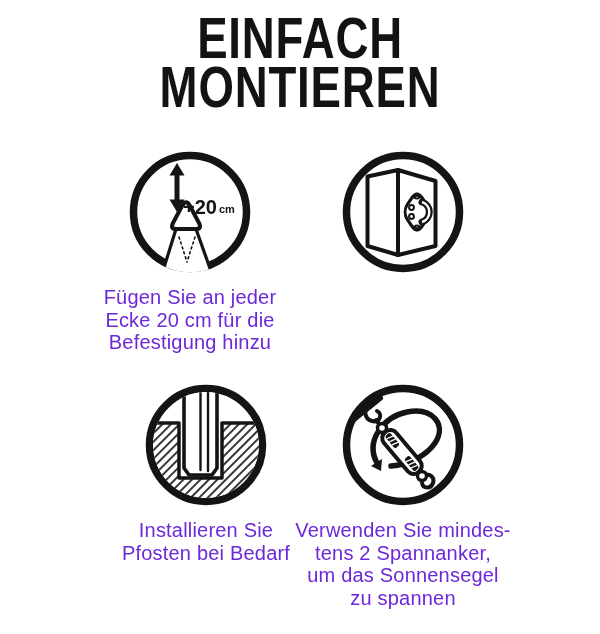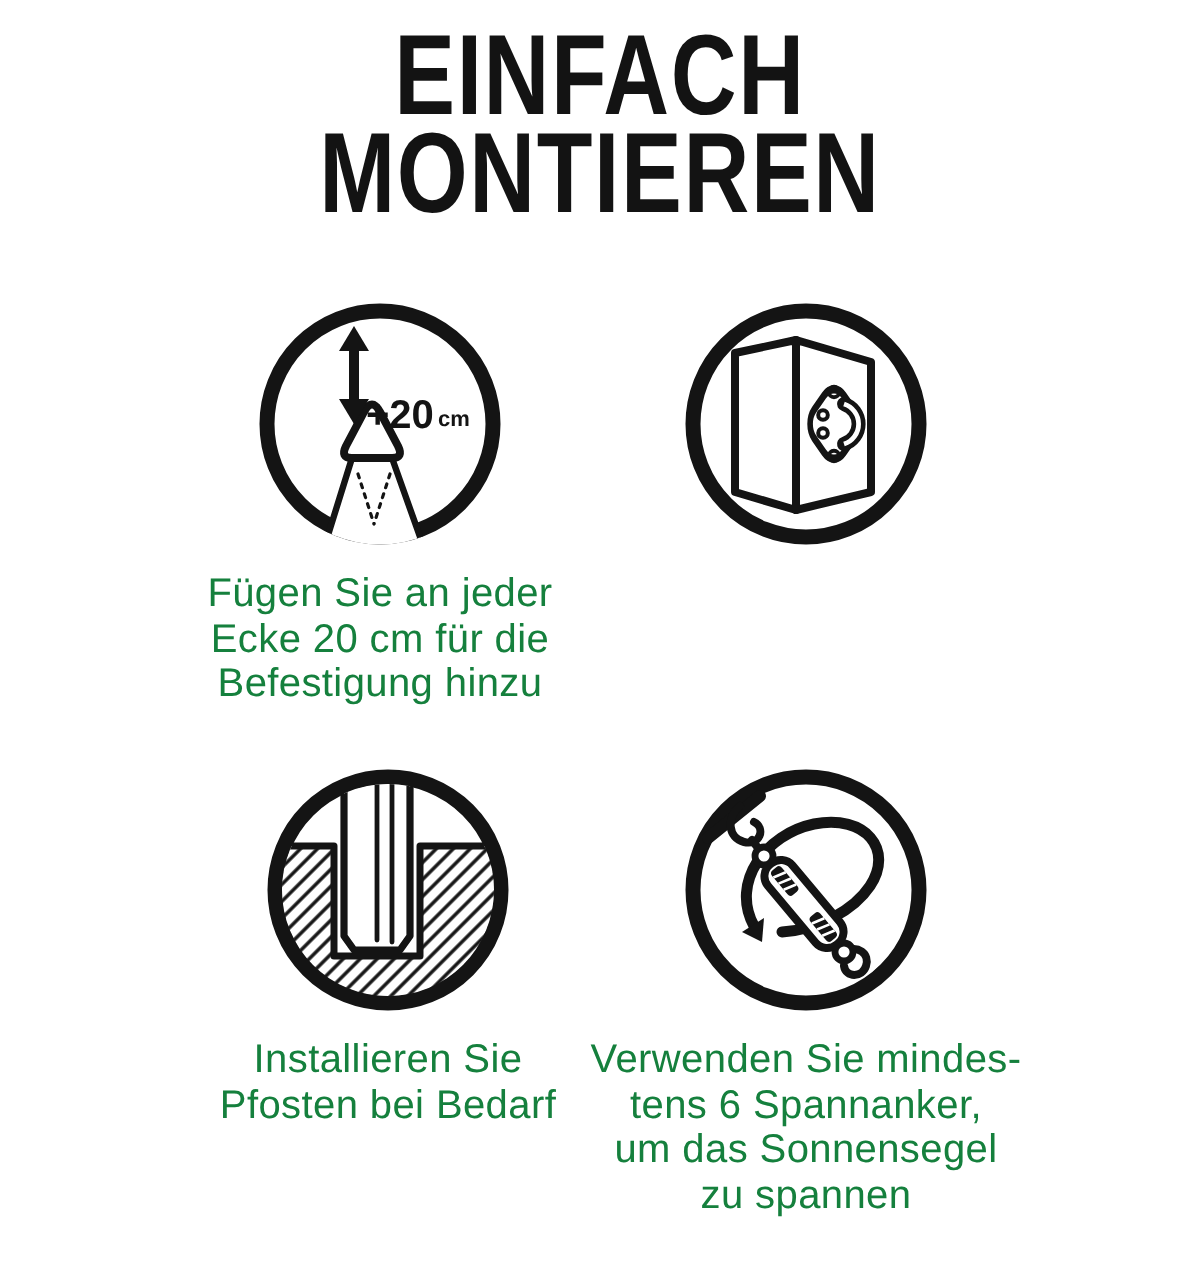--- a/index.html
+++ b/index.html
@@ -15,27 +15,27 @@
     transform:scaleX(0.80);transform-origin:50% 0;
     white-space:nowrap;
   }
   .title span{display:block;}
   .feature{
     position:absolute;width:300px;
     display:flex;flex-direction:column;align-items:center;
   }
   .f1{left:40px;top:148px;}
   .f2{left:253px;top:148px;}
-  .f3{left:44px;top:381px;}
+  .f3{left:56px;top:381px;}
   .f4{left:253px;top:381px;}
   .icon-wrap{width:128px;height:128px;}
   .icon-wrap svg{display:block;width:128px;height:128px;}
   .caption{
     margin:10px 0 0 0;text-align:center;white-space:pre-line;
-    font-size:20px;line-height:22.5px;letter-spacing:0.2px;color:#15803d;
+    font-size:20px;line-height:22.5px;letter-spacing:0.2px;color:#6d28d9;
   }
   .ink{stroke:#141414;fill:none;stroke-linecap:round;stroke-linejoin:round;}
   .fillink{fill:#141414;stroke:none;}
   .white{fill:#ffffff;}
 </style>
 </head>
 <body>
 
 <h1 class="title">
   <span>EINFACH</span>
@@ -141,16 +141,16 @@
       <circle class="ink white" cx="83" cy="95" r="4.5" fill="#ffffff" stroke-width="3.4"></circle>
       <g transform="translate(63,71) rotate(-40)">
         <rect class="ink white" x="-8" y="-26" width="16" height="52" rx="7.5" fill="#ffffff" stroke-width="4"></rect>
         <rect class="fillink" x="-3.2" y="-23" width="6.4" height="16" rx="2"></rect>
         <rect class="fillink" x="-3.2" y="7" width="6.4" height="16" rx="2"></rect>
         <path d="M-3.2,-20 L3.2,-18 M-3.2,-16 L3.2,-14 M-3.2,-12 L3.2,-10 M-3.2,10 L3.2,12 M-3.2,14 L3.2,16 M-3.2,18 L3.2,20" stroke="#ffffff" stroke-width="1.3" fill="none"></path>
       </g>
     </svg>
   </div>
   <p class="caption">Verwenden Sie mindes-
-tens 6 Spannanker,
+tens 2 Spannanker,
 um das Sonnensegel
 zu spannen</p>
 </div>
 
 </body></html>

